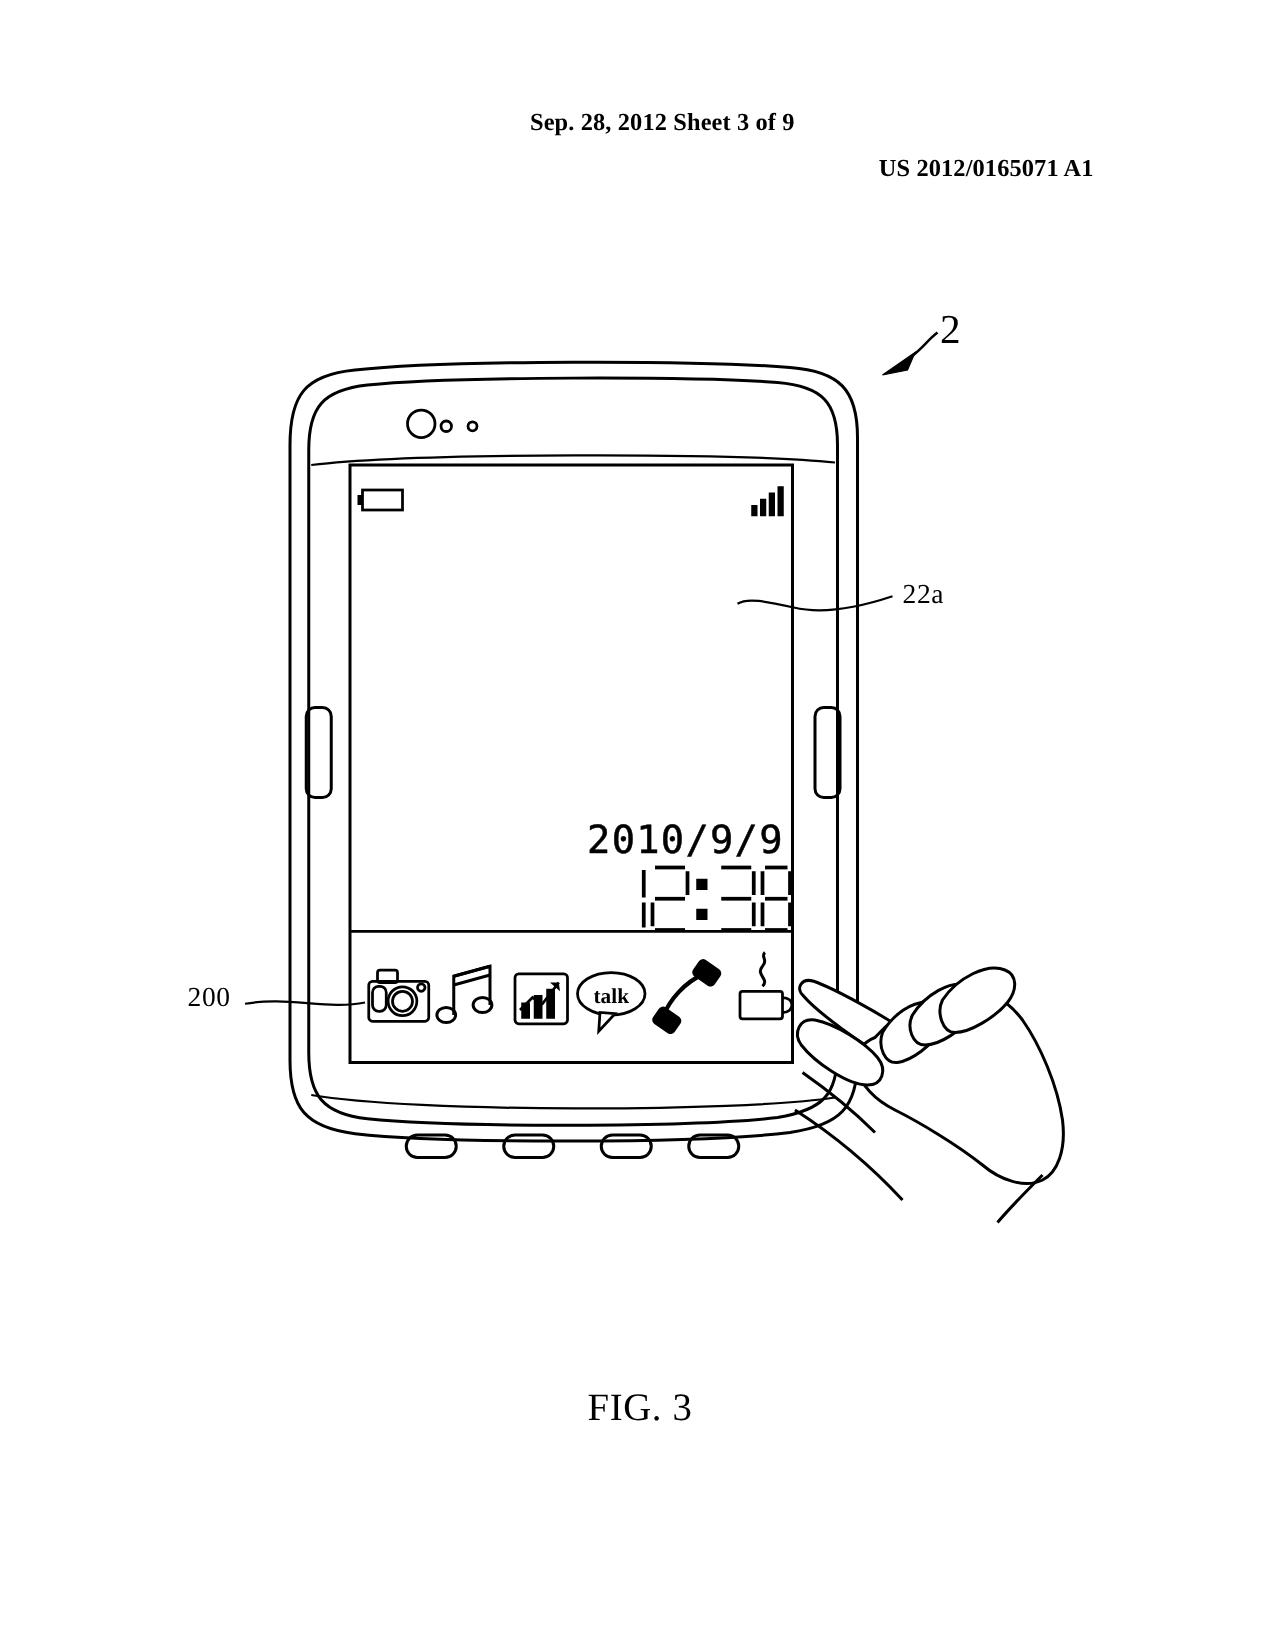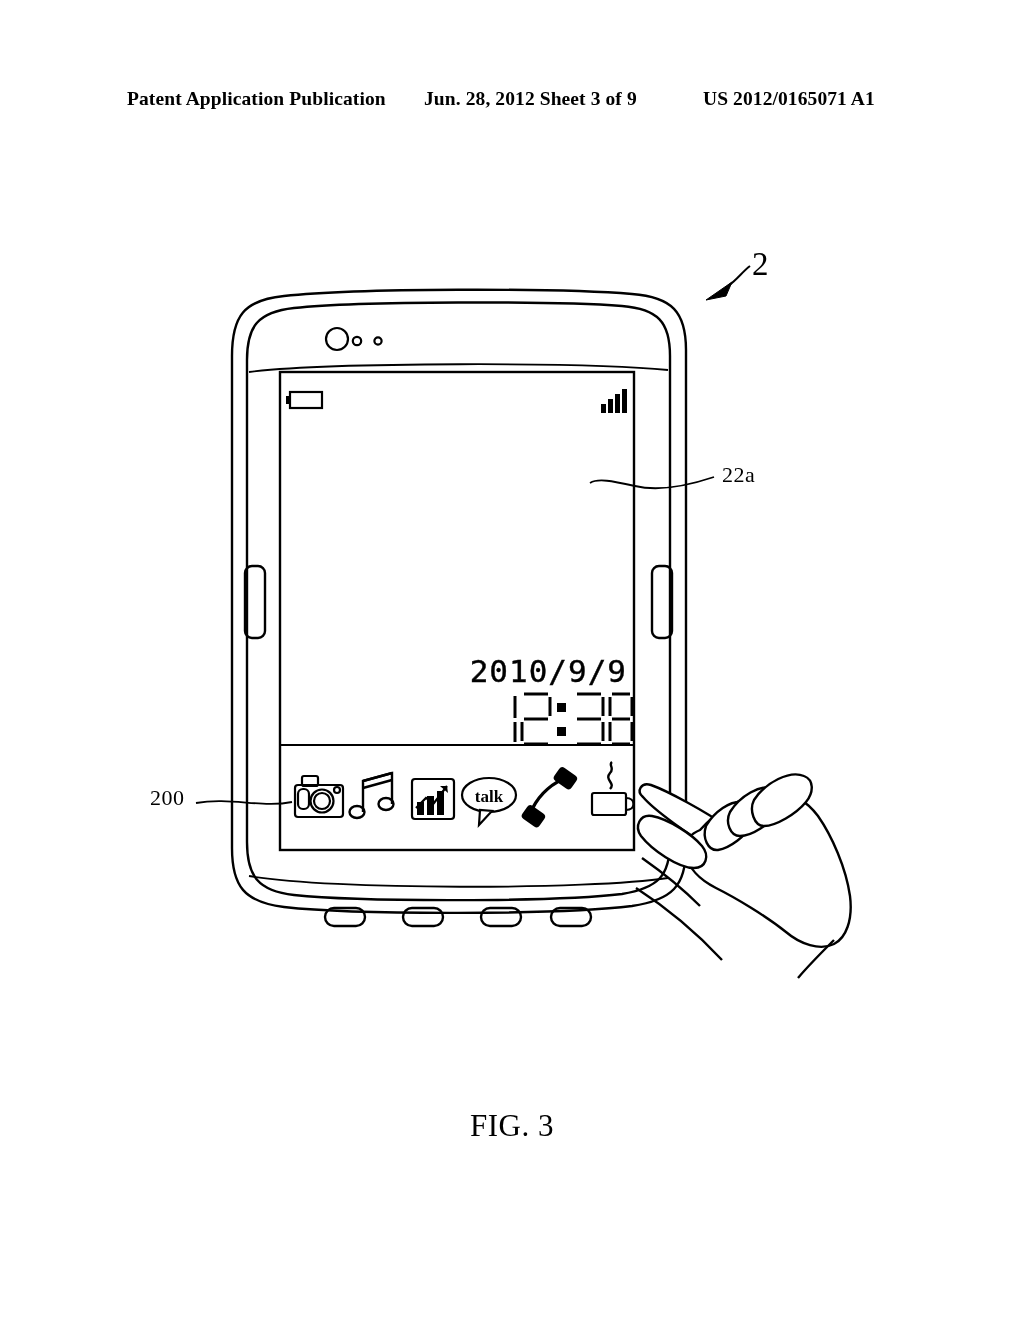--- a/index.html
+++ b/index.html
@@ -26,21 +26,21 @@
     display: flex;
     align-items: baseline;
     font-family: "Liberation Serif", serif;
     font-weight: bold;
     font-size: 19.5px;
     letter-spacing: 0.1px;
     white-space: nowrap;
   }
   .hdr-left   { position: absolute; left: 127px; }
   .hdr-center { position: absolute; left: 424px; }
-  .hdr-right  { position: absolute; left: 703px; }
+  .hdr-right  { position: absolute; left: 703px; margin-top: 37px; }
 
   
   .fig-caption {
     position: absolute;
     top: 1108px;
     left: 0;
     width: 1024px;
     text-align: center;
     font-family: "Liberation Serif", serif;
     font-size: 31px;
@@ -68,22 +68,21 @@
     white-space: nowrap;
   }
   .ref-2   { top: 246px; left: 752px; font-size: 33px; }
   .ref-22a { top: 462px; left: 722px; }
   .ref-200 { top: 785px; left: 150px; text-align: center; }
 </style>
 </head>
 <body>
 
 <div class="pub-header">
-  <span class="hdr-left">Patent Application Publication</span>
-  <span class="hdr-center">Jun. 28, 2012  Sheet 3 of 9</span>
+  <span class="hdr-center">Sep. 28, 2012  Sheet 3 of 9</span>
   <span class="hdr-right">US 2012/0165071 A1</span>
 </div>
 
 <div class="drawing">
 <svg width="1024" height="1320" viewBox="0 0 1024 1320" xmlns="http://www.w3.org/2000/svg">
 
   <g fill="none" stroke="#000" stroke-width="2.4">
 
     <path d="M 232 356
              C 232 316, 244 300, 284 296

